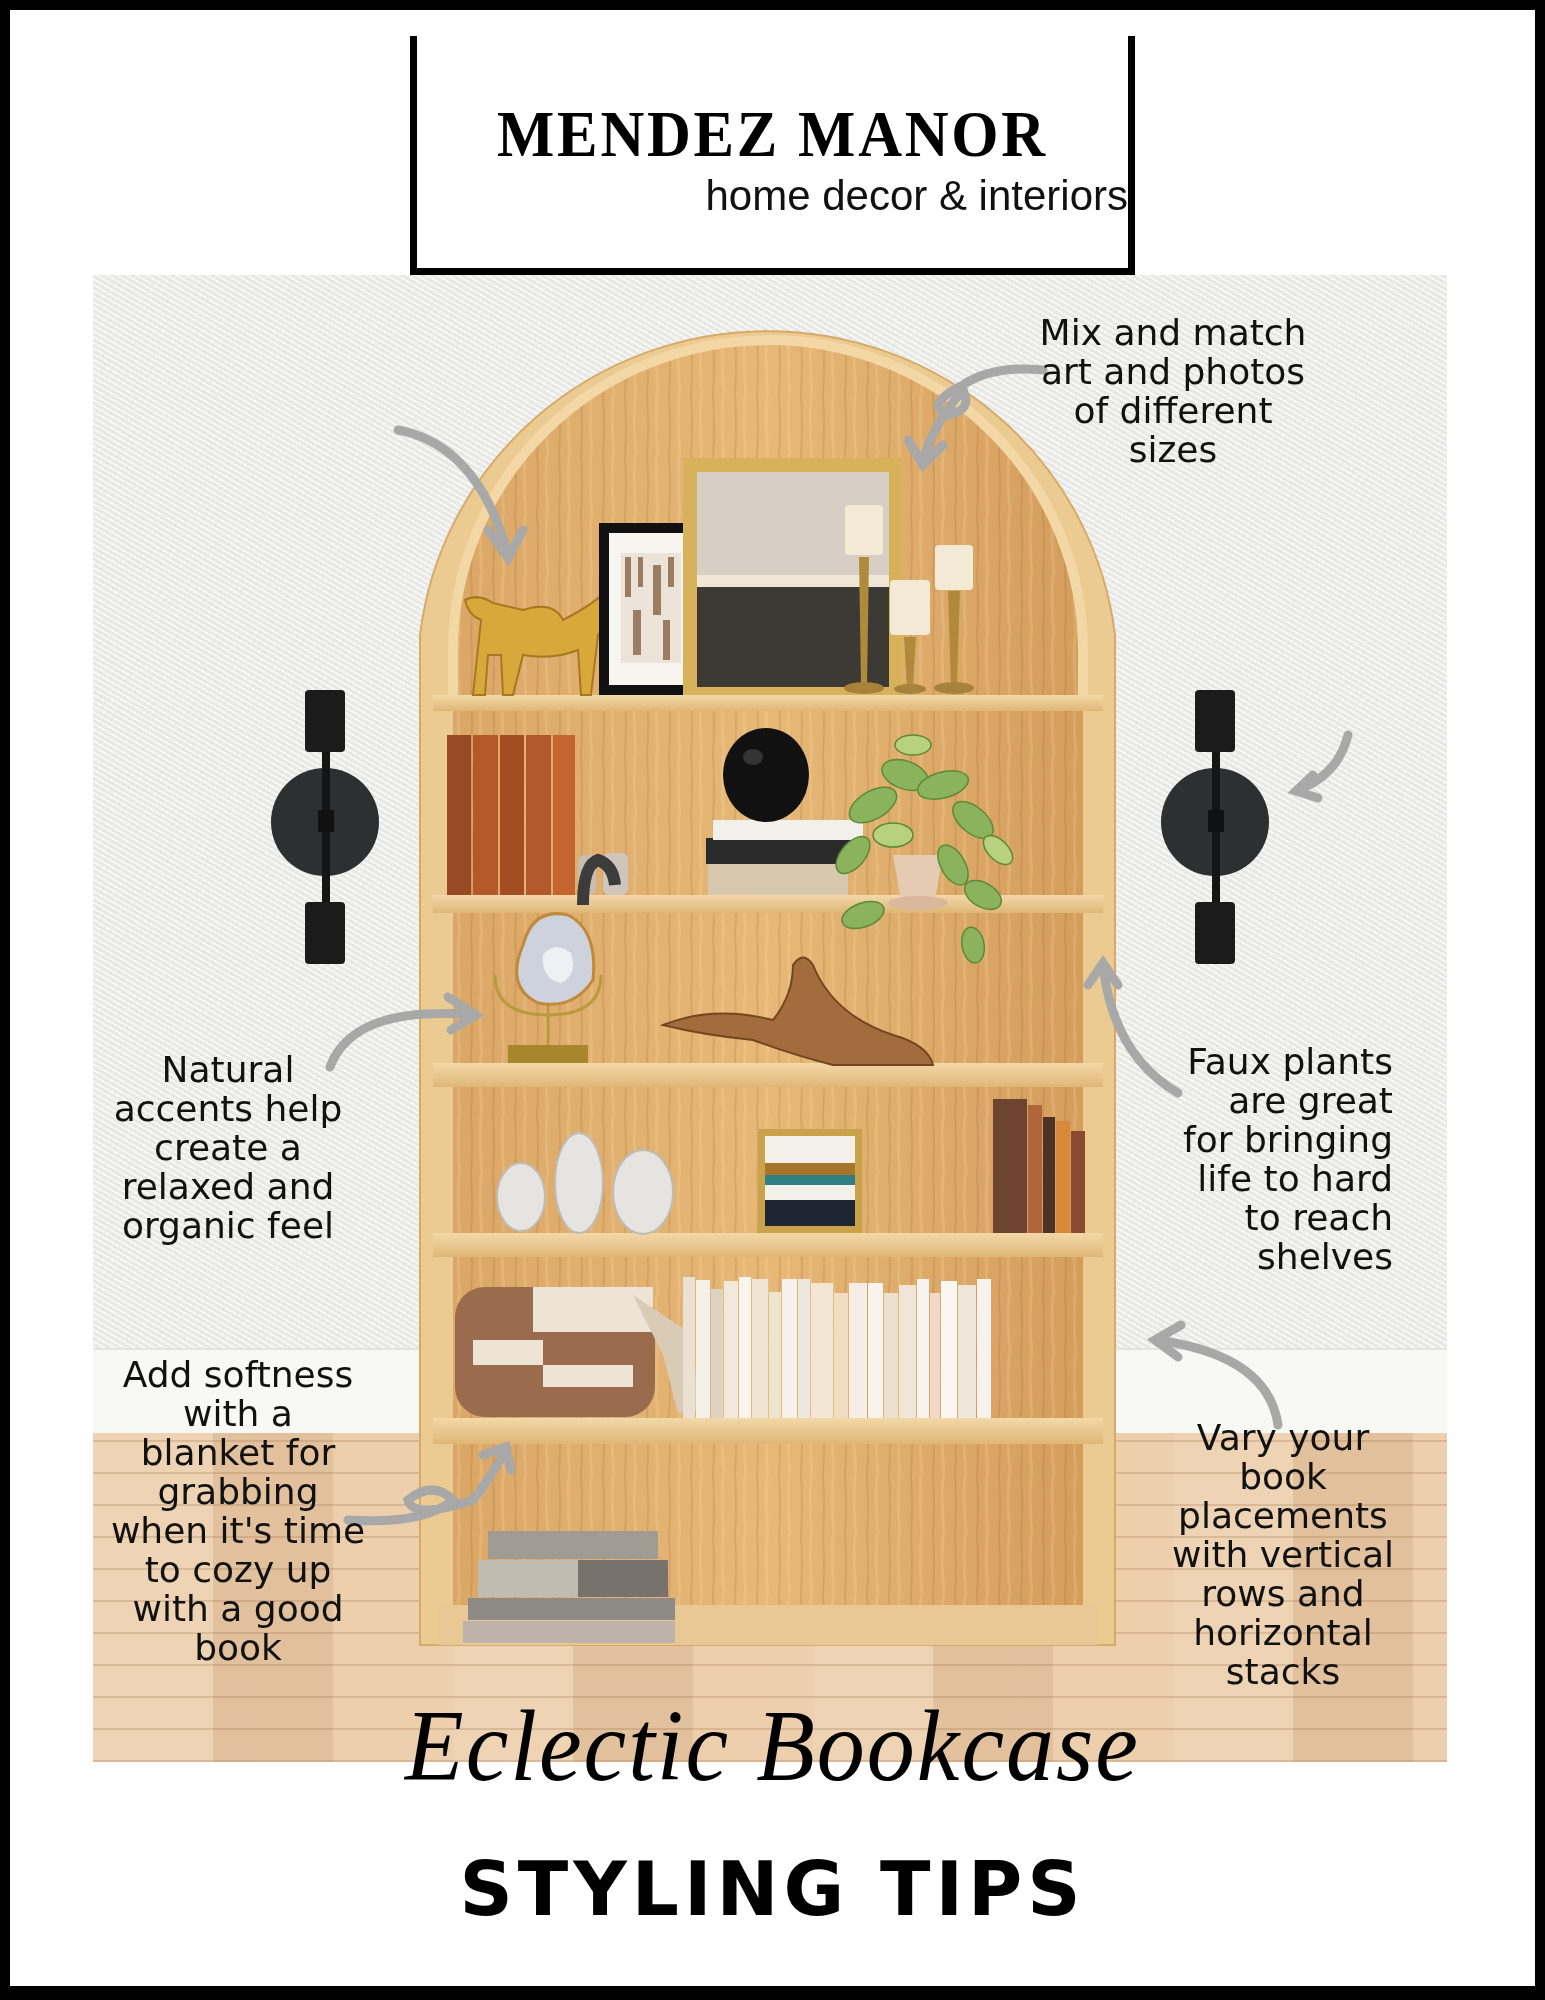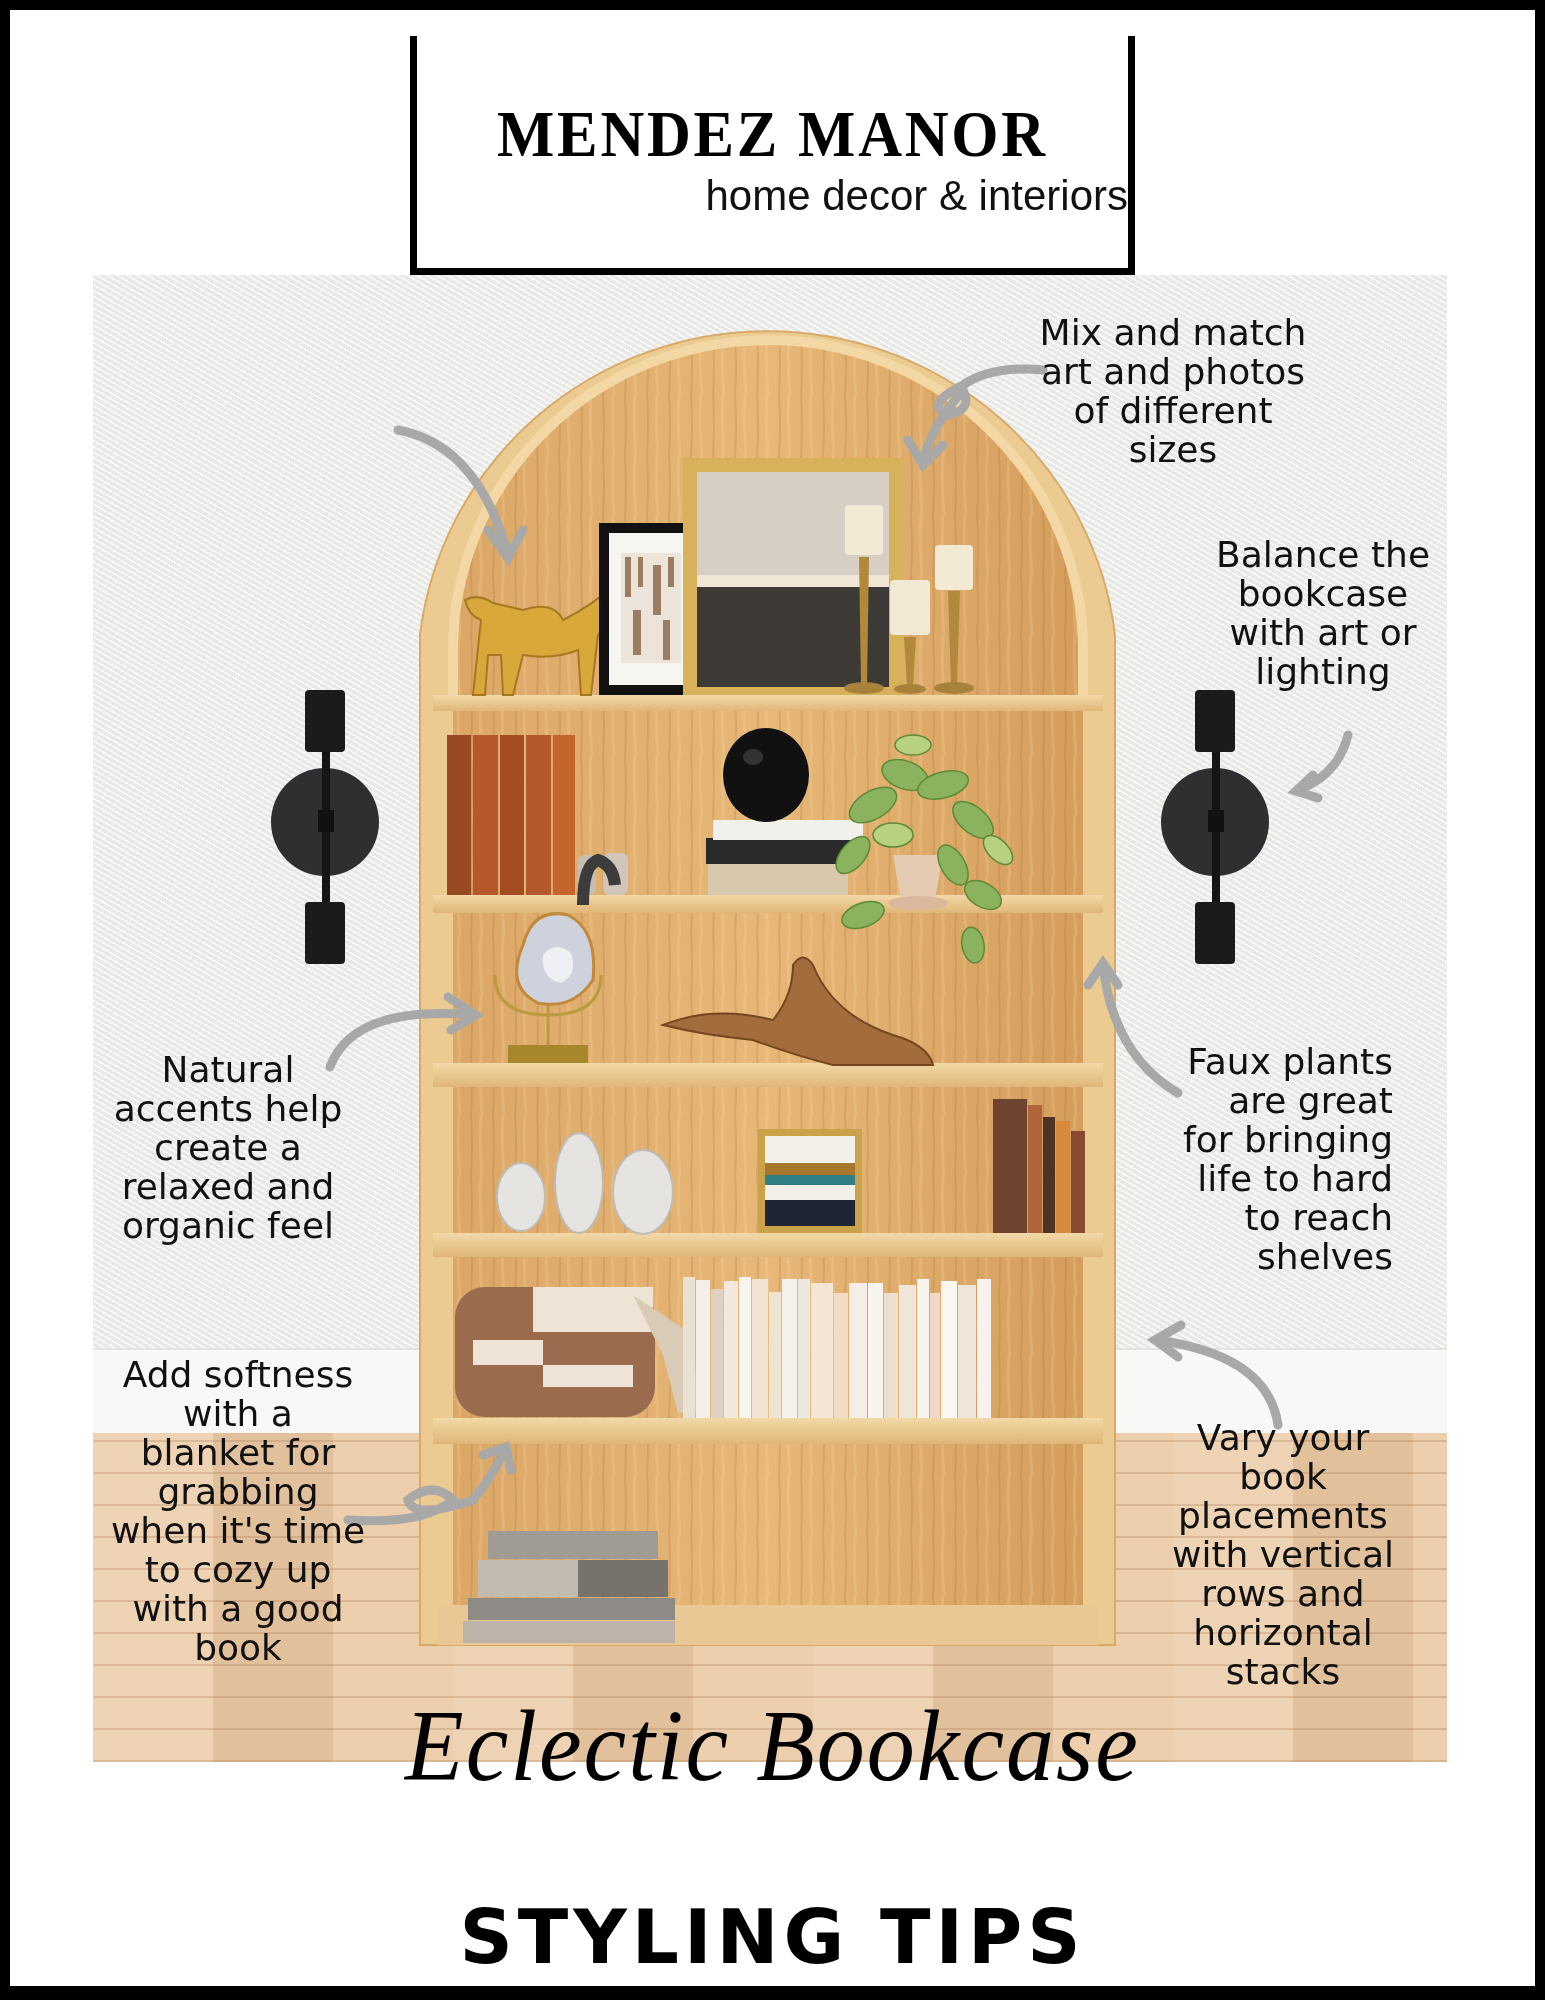--- a/index.html
+++ b/index.html
@@ -11,21 +11,21 @@
   .scene{position:absolute;left:93px;top:275px;width:1354px;height:1487px;overflow:hidden;}
   .wall{position:absolute;left:0;top:0;width:100%;height:1073px;background:#eeeeec;
     background-image:repeating-linear-gradient(30deg,rgba(255,255,255,0.55) 0 2px,rgba(0,0,0,0.025) 2px 5px),repeating-linear-gradient(-60deg,rgba(0,0,0,0.02) 0 1px,transparent 1px 7px);}
   .baseboard{position:absolute;left:0;top:1073px;width:100%;height:85px;background:#f8f8f6;border-top:2px solid #e4e4e0;}
   .floor{position:absolute;left:0;top:1158px;width:100%;height:329px;background:#e8c9a6;
     background-image:repeating-linear-gradient(0deg,rgba(160,110,70,0.25) 0 2px,transparent 2px 32px),repeating-linear-gradient(90deg,rgba(255,240,220,0.25) 0 120px,rgba(180,130,90,0.12) 120px 240px,rgba(255,230,200,0.2) 240px 360px);}
   .caption{position:absolute;text-align:center;font-family:"DejaVu Sans","Liberation Sans",sans-serif;font-weight:normal;font-size:36px;line-height:39px;color:#111;white-space:pre-line;}
   .arrow{position:absolute;}
   .bookcase{position:absolute;}
   .title-script{position:absolute;left:0;right:0;top:1690px;text-align:center;font-family:"Liberation Serif","DejaVu Serif",serif;font-style:italic;font-size:96px;color:#000;letter-spacing:2px;transform:scaleY(1.05);}
-  .title-main{position:absolute;left:0;right:0;top:1846px;text-align:center;font-family:"DejaVu Sans","Liberation Sans",sans-serif;font-weight:bold;font-size:74px;letter-spacing:5px;color:#000;margin-top:48px;}
+  .title-main{position:absolute;left:0;right:0;top:1846px;text-align:center;font-family:"DejaVu Sans","Liberation Sans",sans-serif;font-weight:bold;font-size:74px;letter-spacing:5px;color:#000;}
 </style>
 </head>
 <body>
 
 <div class="frame"></div>
 
 <div class="logo">
   <div class="logo-title">MENDEZ MANOR</div>
   <div class="logo-sub">home decor &amp; interiors</div>
 </div>
@@ -241,24 +241,20 @@
       <path d="M1088 1050 L1062 1065 L1085 1082"></path>
       <path d="M255 1245 Q330 1250 360 1225 Q340 1205 315 1225 Q320 1245 380 1225 Q400 1200 412 1175"></path>
       <path d="M390 1180 L413 1172 L418 1195"></path>
     </g>
   </svg>
 
   <div class="caption" style="left:935px;top:38px;width:290px;">Mix and match
 art and photos
 of different
 sizes</div>
-  <div class="caption" style="left:1120px;top:260px;width:220px;">Balance the
-bookcase
-with art or
-lighting</div>
   <div class="caption" style="left:20px;top:775px;width:230px;">Natural
 accents help
 create a
 relaxed and
 organic feel</div>
   <div class="caption" style="left:1060px;top:767px;width:240px;text-align:right;">Faux plants
 are great
 for bringing
 life to hard
 to reach

